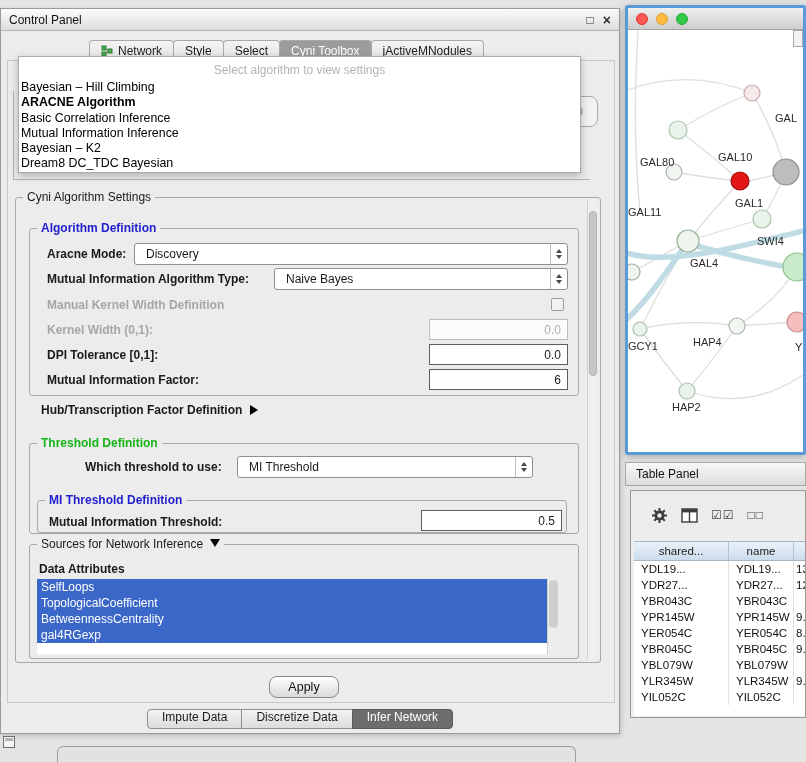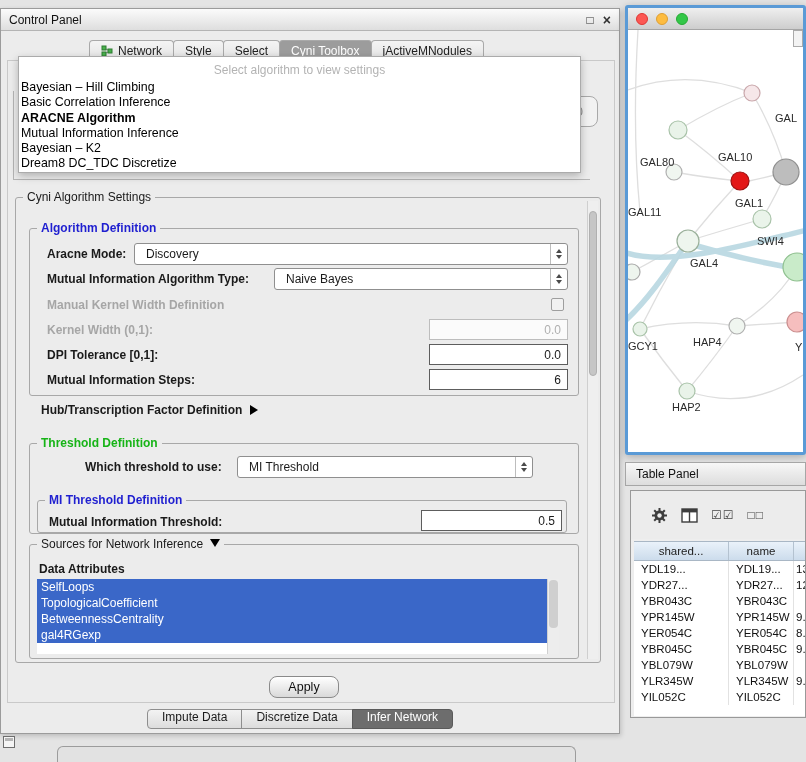--- a/index.html
+++ b/index.html
@@ -229,21 +229,21 @@
     <span class="lbl disabled" style="left:46px; top:314px;">Kernel Width (0,1):</span>
     <div class="tfield disabled" style="left:428px; top:310px; width:139px;">
       <span>0.0</span>
     </div>
 
     <span class="lbl" style="left:46px; top:339px;">DPI Tolerance [0,1]:</span>
     <div class="tfield" style="left:428px; top:335px; width:139px;">
       <span>0.0</span>
     </div>
 
-    <span class="lbl" style="left:46px; top:364px;">Mutual Information Steps:</span>
+    <span class="lbl" style="left:46px; top:364px;">Mutual Information Factor:</span>
     <div class="tfield" style="left:428px; top:360px; width:139px;">
       <span>6</span>
     </div>
 
     <div class="abs" style="left:40px; top:394px; font-weight:bold; font-size:12px;">
       <span>Hub/Transcription Factor Definition</span><span class="tri-right"></span>
     </div>
 
     <div class="abs group" style="left:28px; top:434px; width:550px; height:91px;">
       <span class="legend green">Threshold Definition</span>
@@ -295,25 +295,25 @@
           <span>Discretize Data</span>
         </div>
       <div class="btab selected">
           <span>Infer Network</span>
         </div>
     </div>
 
     <div class="abs algo-popup">
       <div class="algo-placeholder">Select algorithm to view settings</div>
       <div class="algo-item">Bayesian – Hill Climbing</div>
+      <div class="algo-item selected">ARACNE Algorithm</div>
       <div class="algo-item">Basic Correlation Inference</div>
-      <div class="algo-item selected">ARACNE Algorithm</div>
       <div class="algo-item">Mutual Information Inference</div>
       <div class="algo-item">Bayesian – K2</div>
-      <div class="algo-item">Dream8 DC_TDC Discretize</div>
+      <div class="algo-item">Dream8 DC_TDC Bayesian</div>
     </div>
   </div>
 
   <div class="abs net-window">
     <div class="net-titlebar">
       <span class="light red"></span>
       <span class="light yellow"></span>
       <span class="light green"></span>
     </div>
     <div class="net-canvas">

